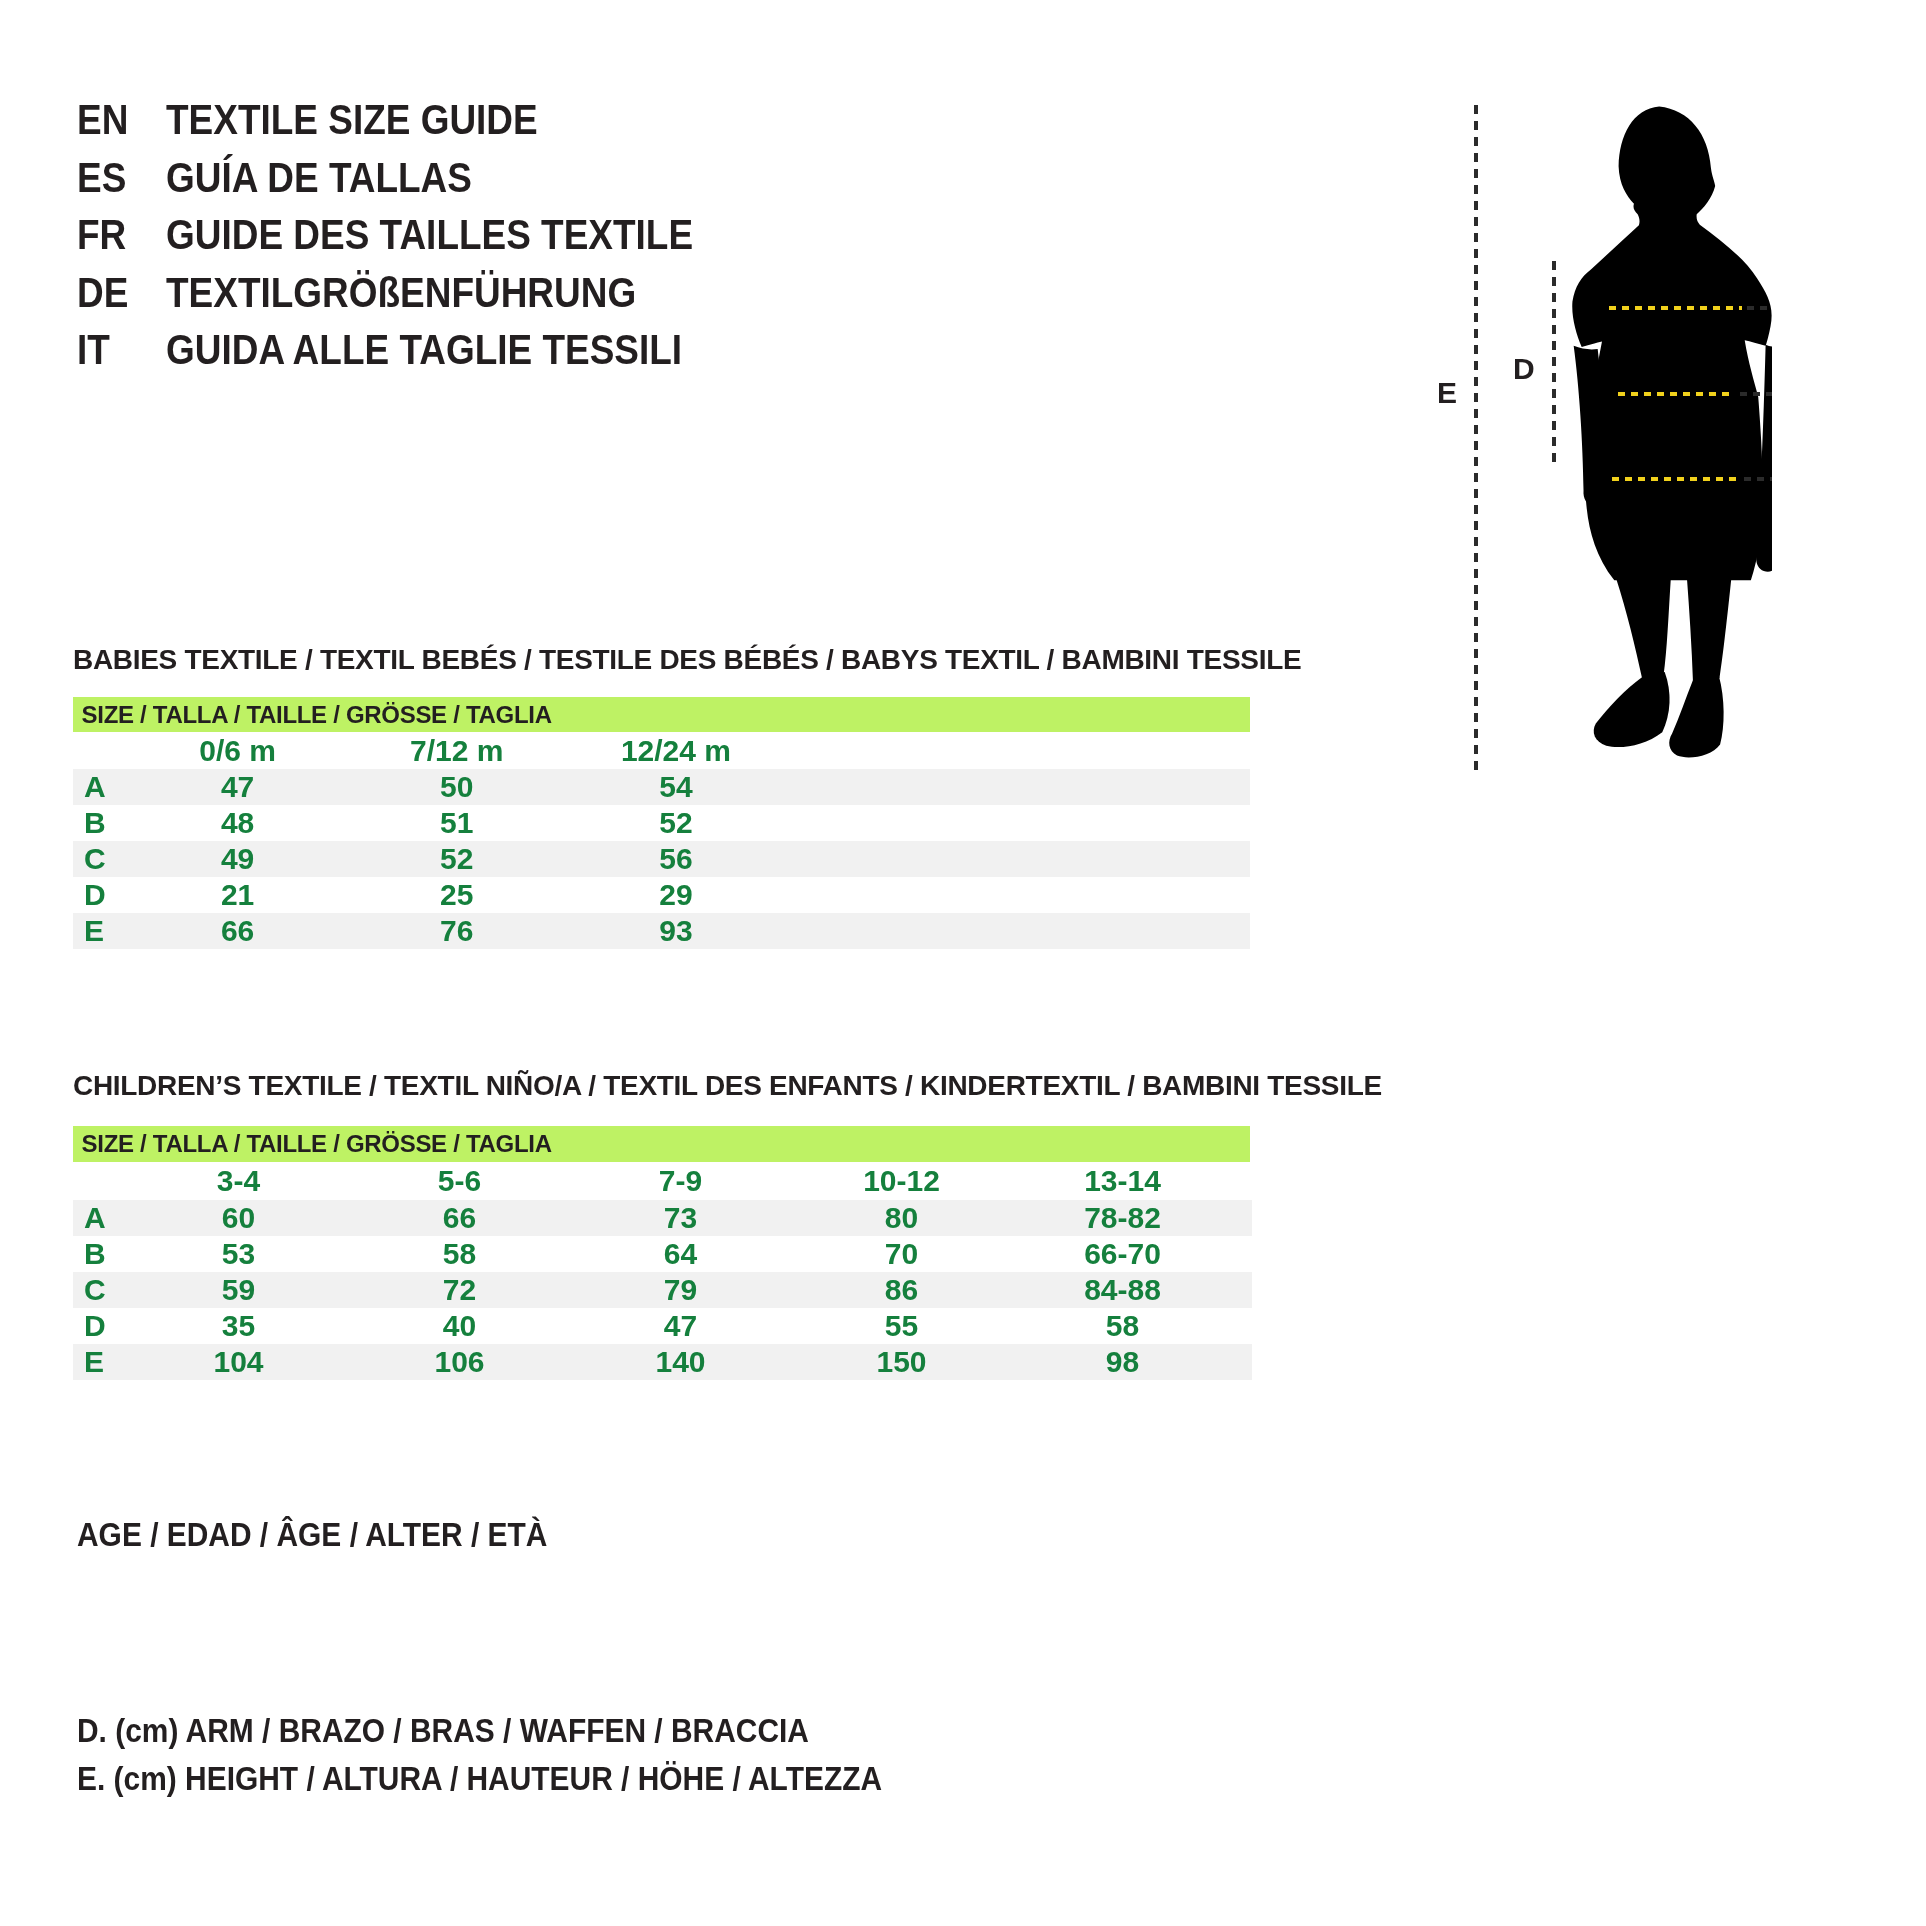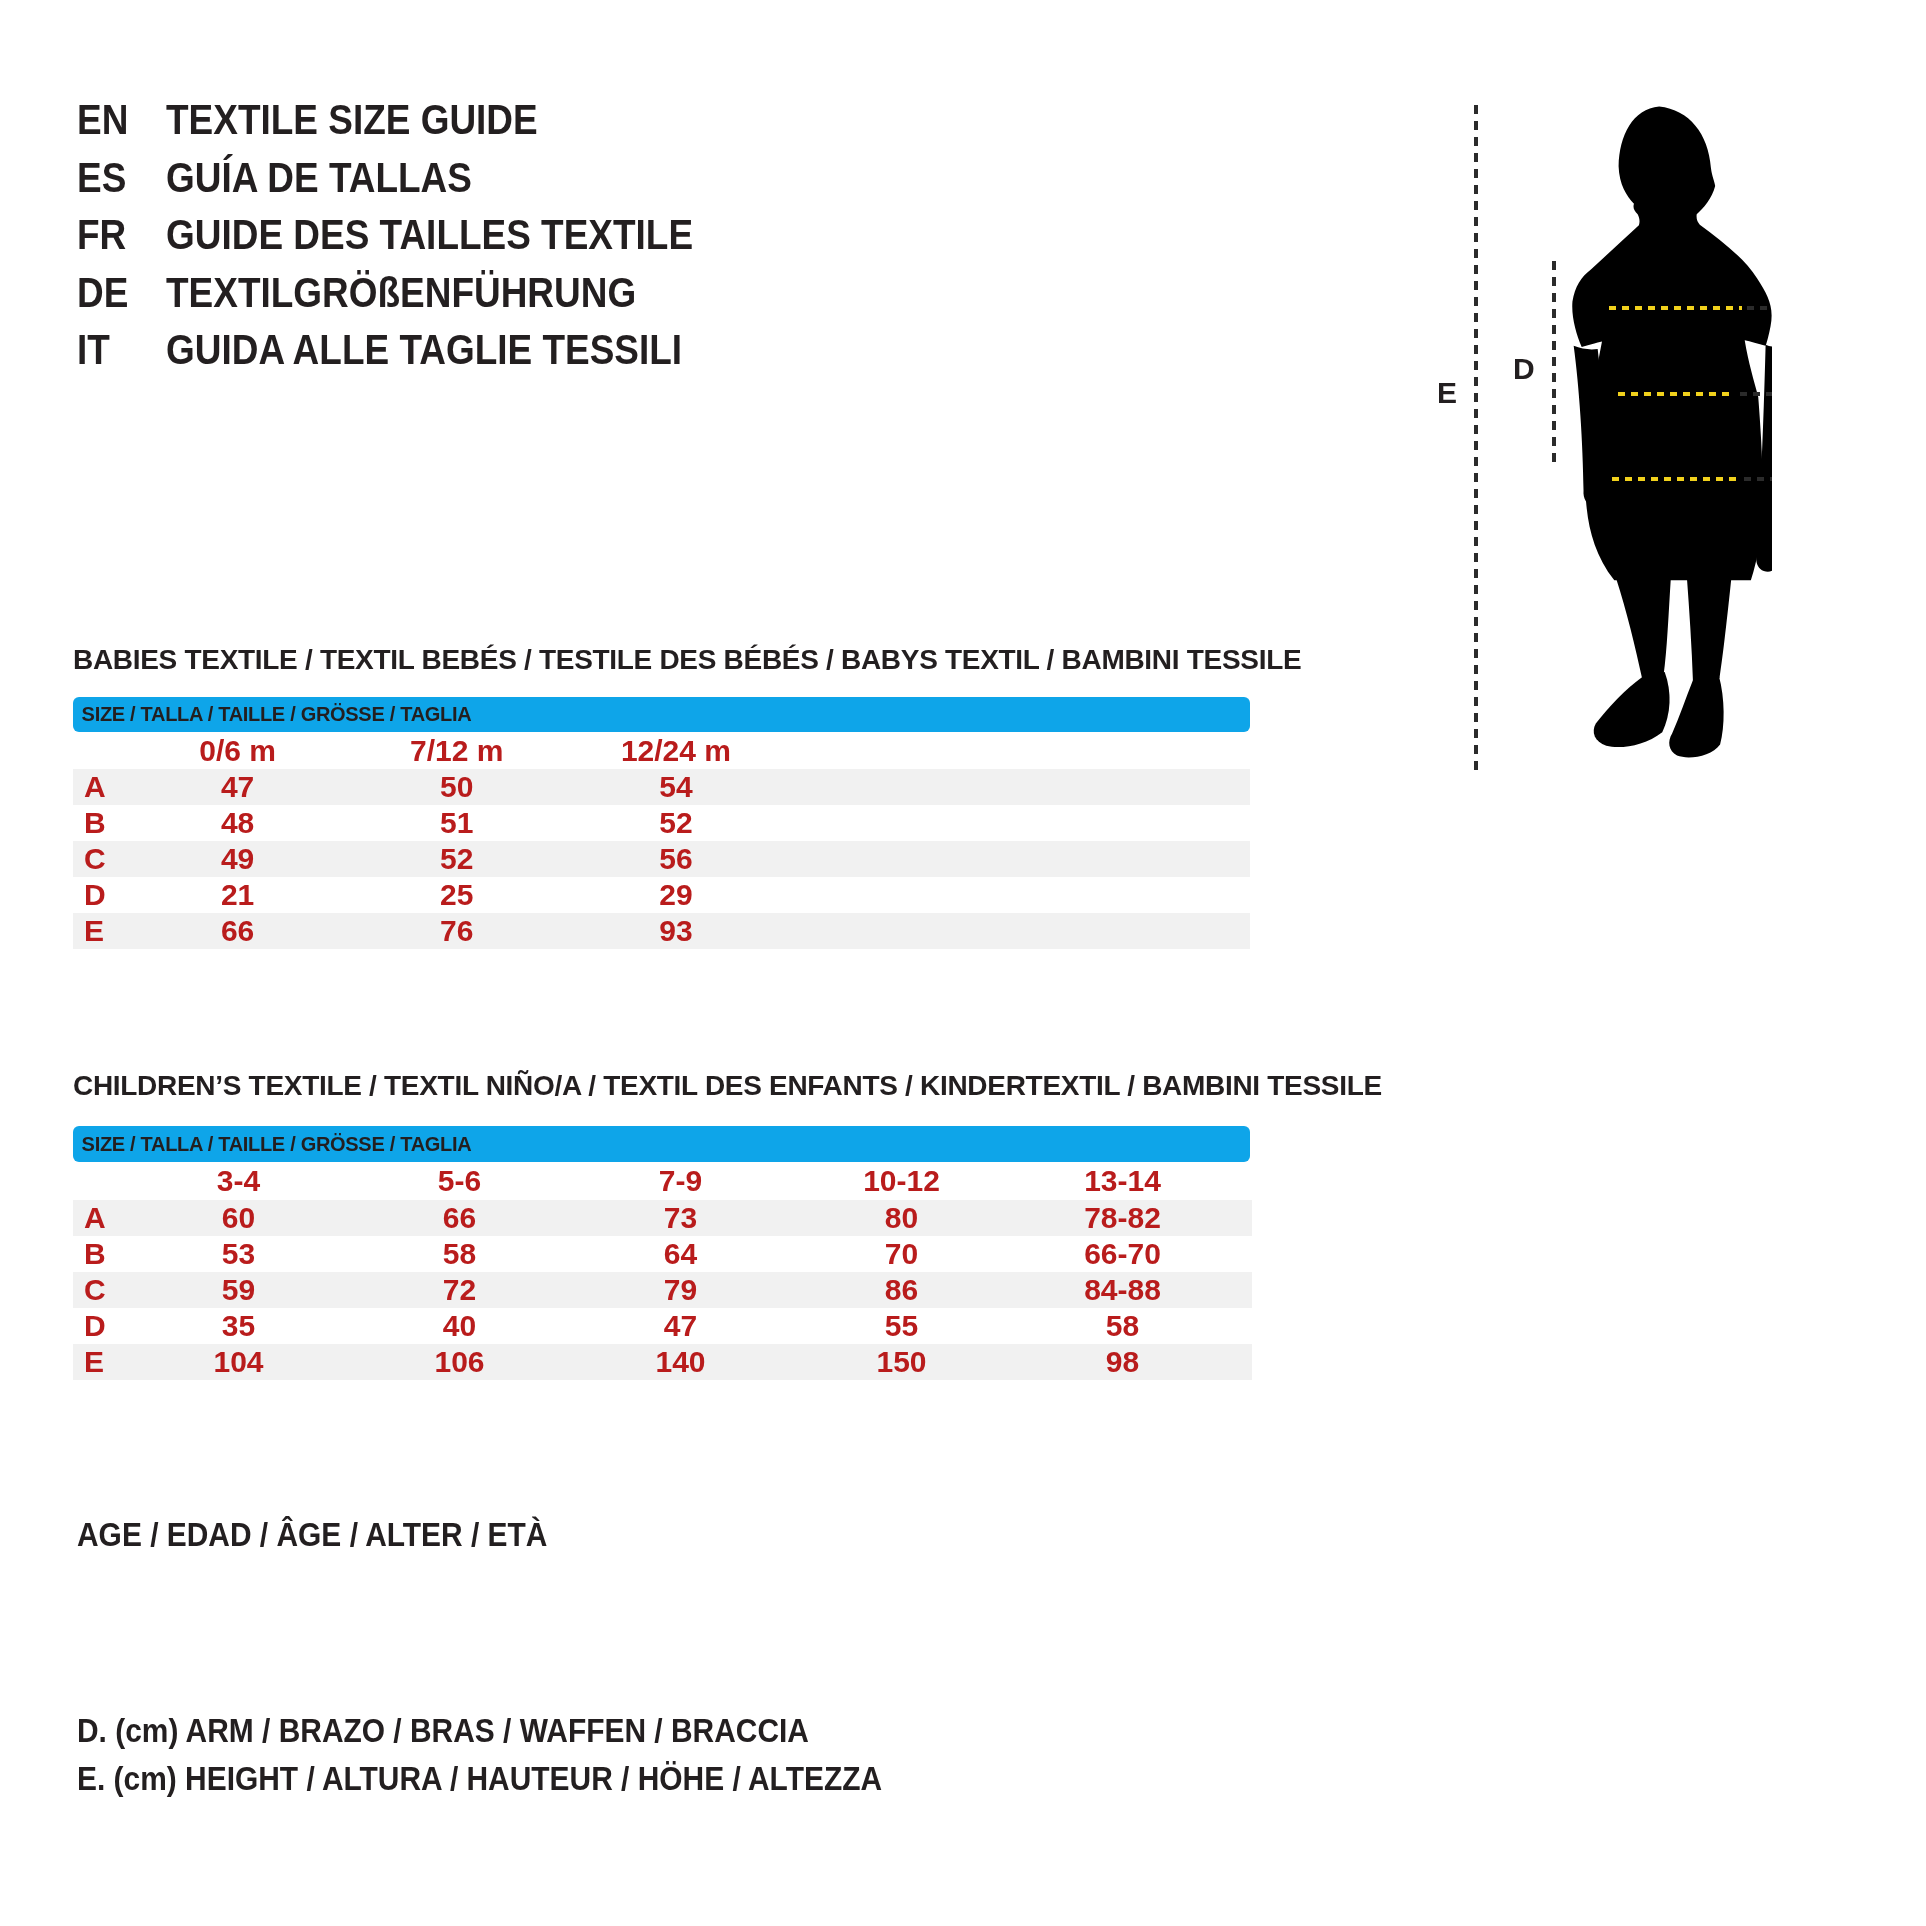--- a/index.html
+++ b/index.html
@@ -12,22 +12,22 @@
   
   .cx{display:inline-block;transform:scaleX(0.88);transform-origin:0 50%;white-space:nowrap;}
   
   .lang-row{left:77px;height:43px;line-height:43px;font-size:42px;}
   .lang-row .code{position:absolute;left:0;top:0;}
   .lang-row .lab{position:absolute;left:89px;top:0;}
   
   .sec-heading{left:73px;font-size:28px;line-height:28px;white-space:nowrap;letter-spacing:-0.3px;}
   
   .tblwrap{left:73px;width:1177px;}
-  .sizebar{height:35px;background:#0ea5e9;line-height:35px;padding-left:8.6px;font-size:20px;font-weight:700;letter-spacing:-0.3px;border-radius:6px;}
-  table.szt{table-layout:fixed;border-collapse:collapse;width:1177px;font-size:30px;font-weight:700;color:#b91c1c;}
+  .sizebar{height:35px;background:#bef264;line-height:35px;padding-left:8.6px;font-size:24px;font-weight:700;letter-spacing:-0.3px;}
+  table.szt{table-layout:fixed;border-collapse:collapse;width:1177px;font-size:30px;font-weight:700;color:#15803d;}
   table.szt td{padding:0;text-align:center;vertical-align:middle;height:36px;}
   table.szt tr.hdr td{height:37px;background:#ffffff;}
   table.szt td.lbl{text-align:left;padding-left:11px;}
   table.szt tr.g td{background:#f1f1f1;}
   table.szt tr.w td{background:#ffffff;}
   
   .legend-row{left:77px;font-size:34px;line-height:37px;white-space:nowrap;}
   
   .vdash{width:4.3px;background:repeating-linear-gradient(to bottom,#2b2b2b 0 9.2px,rgba(0,0,0,0) 9.2px 16px);}
   .ydash{height:4.3px;background:repeating-linear-gradient(to right,#f1d11c 0 6.8px,rgba(0,0,0,0) 6.8px 13px);}

